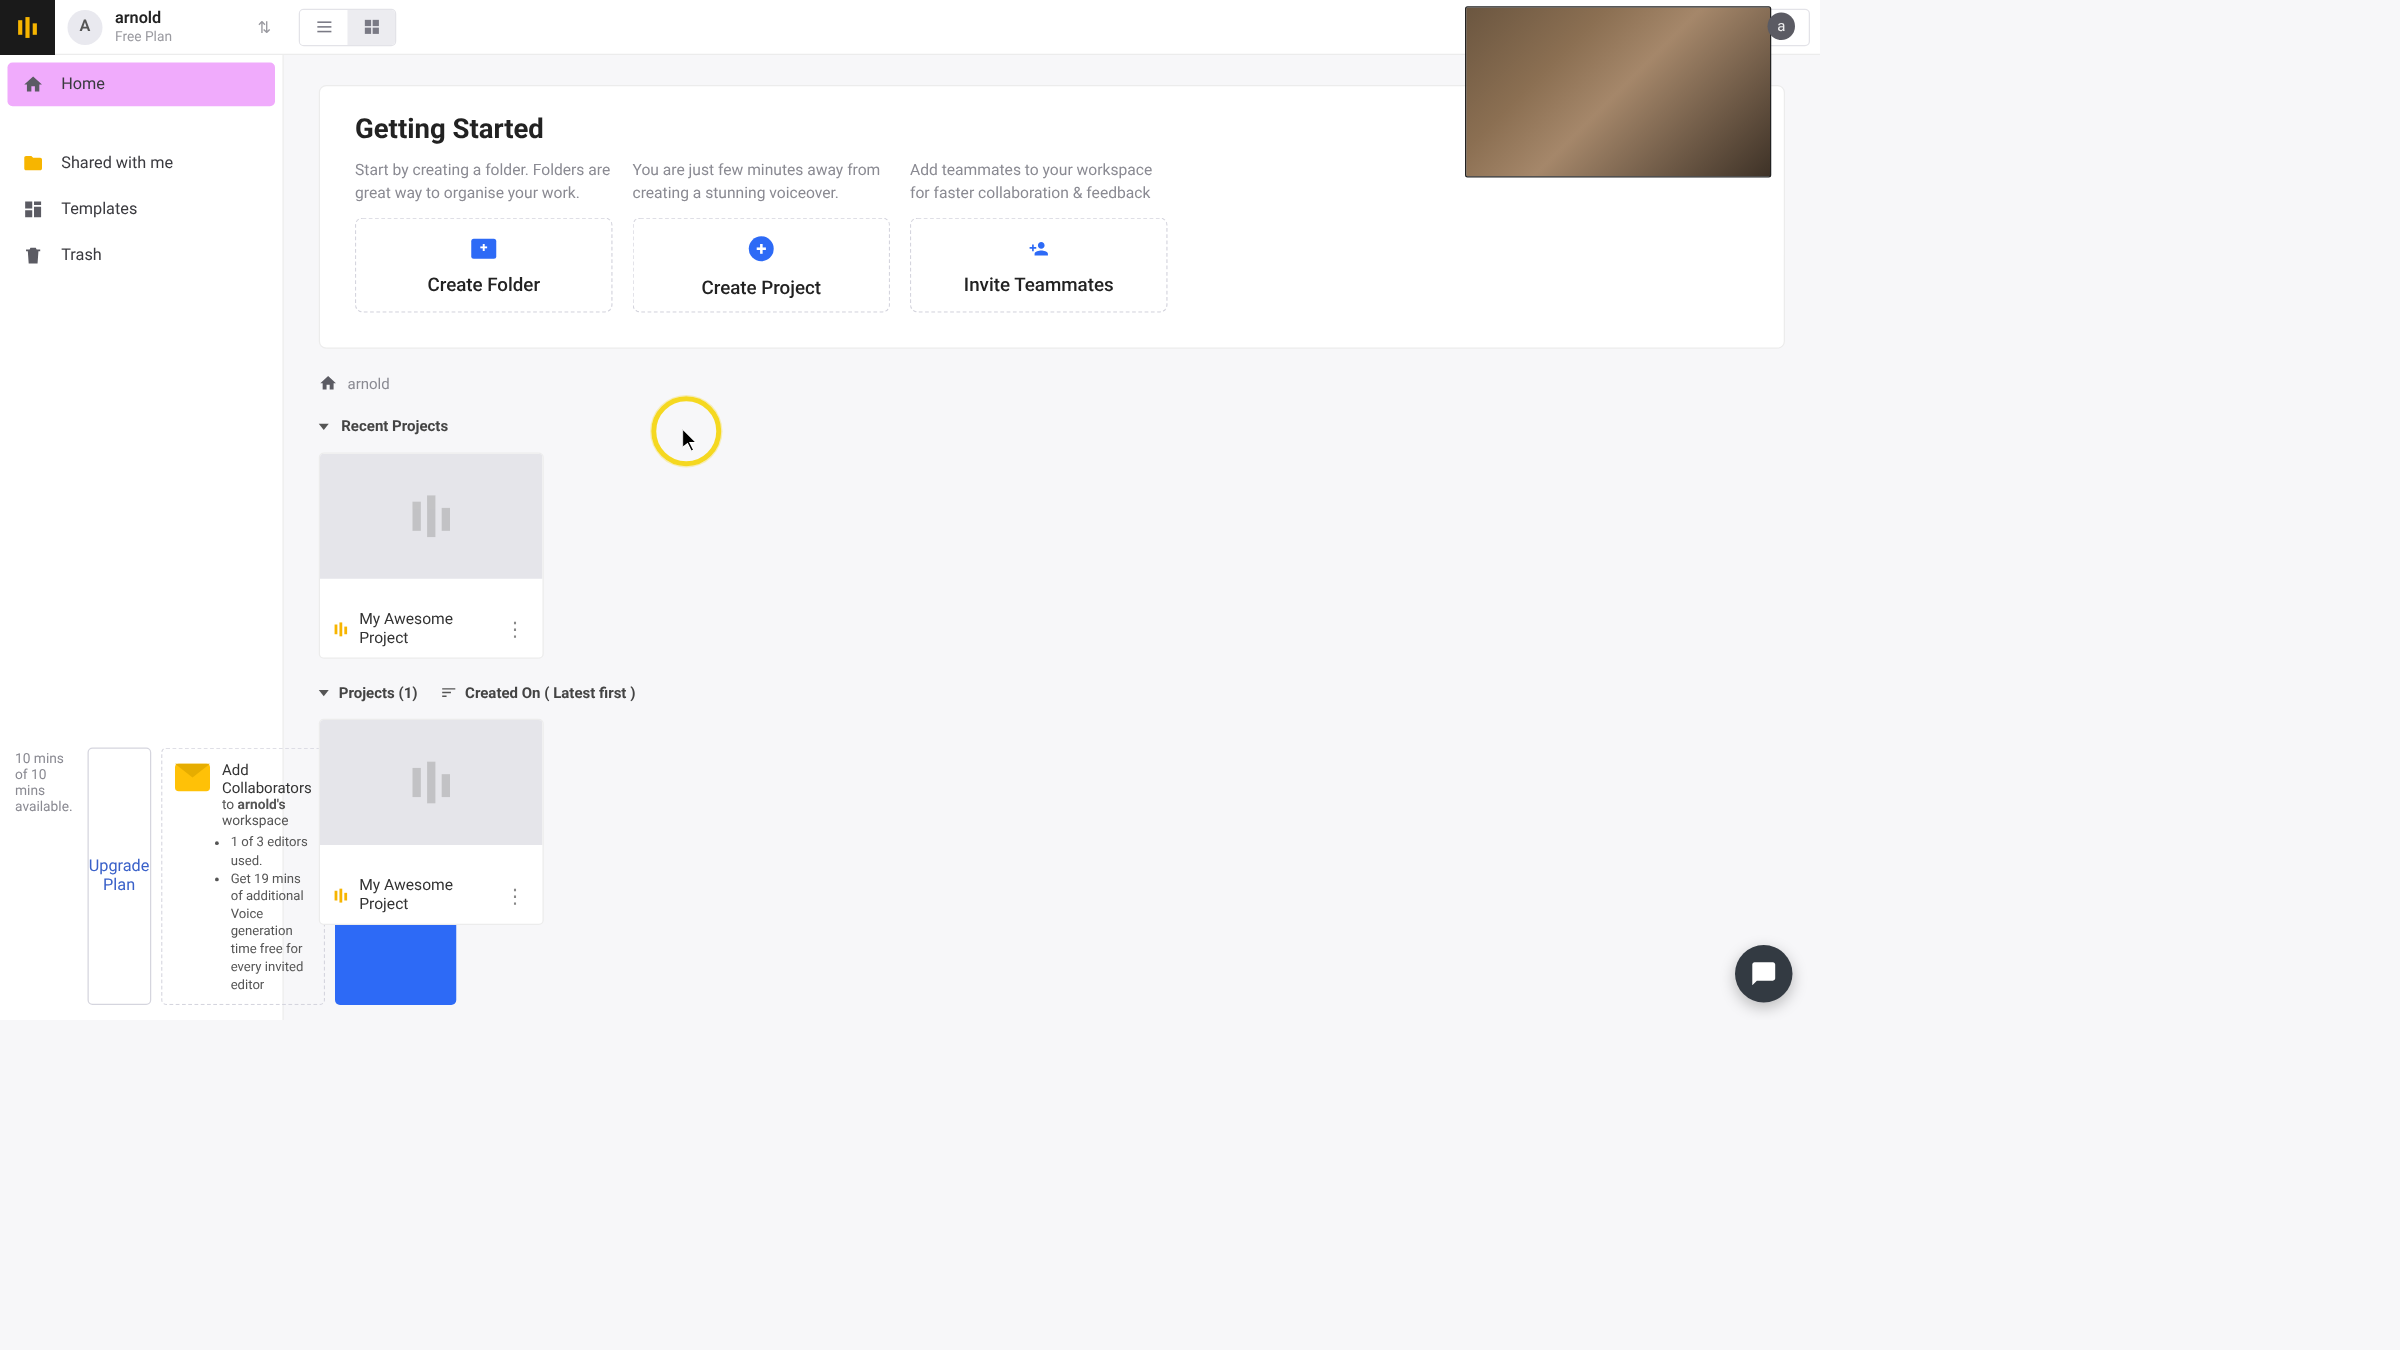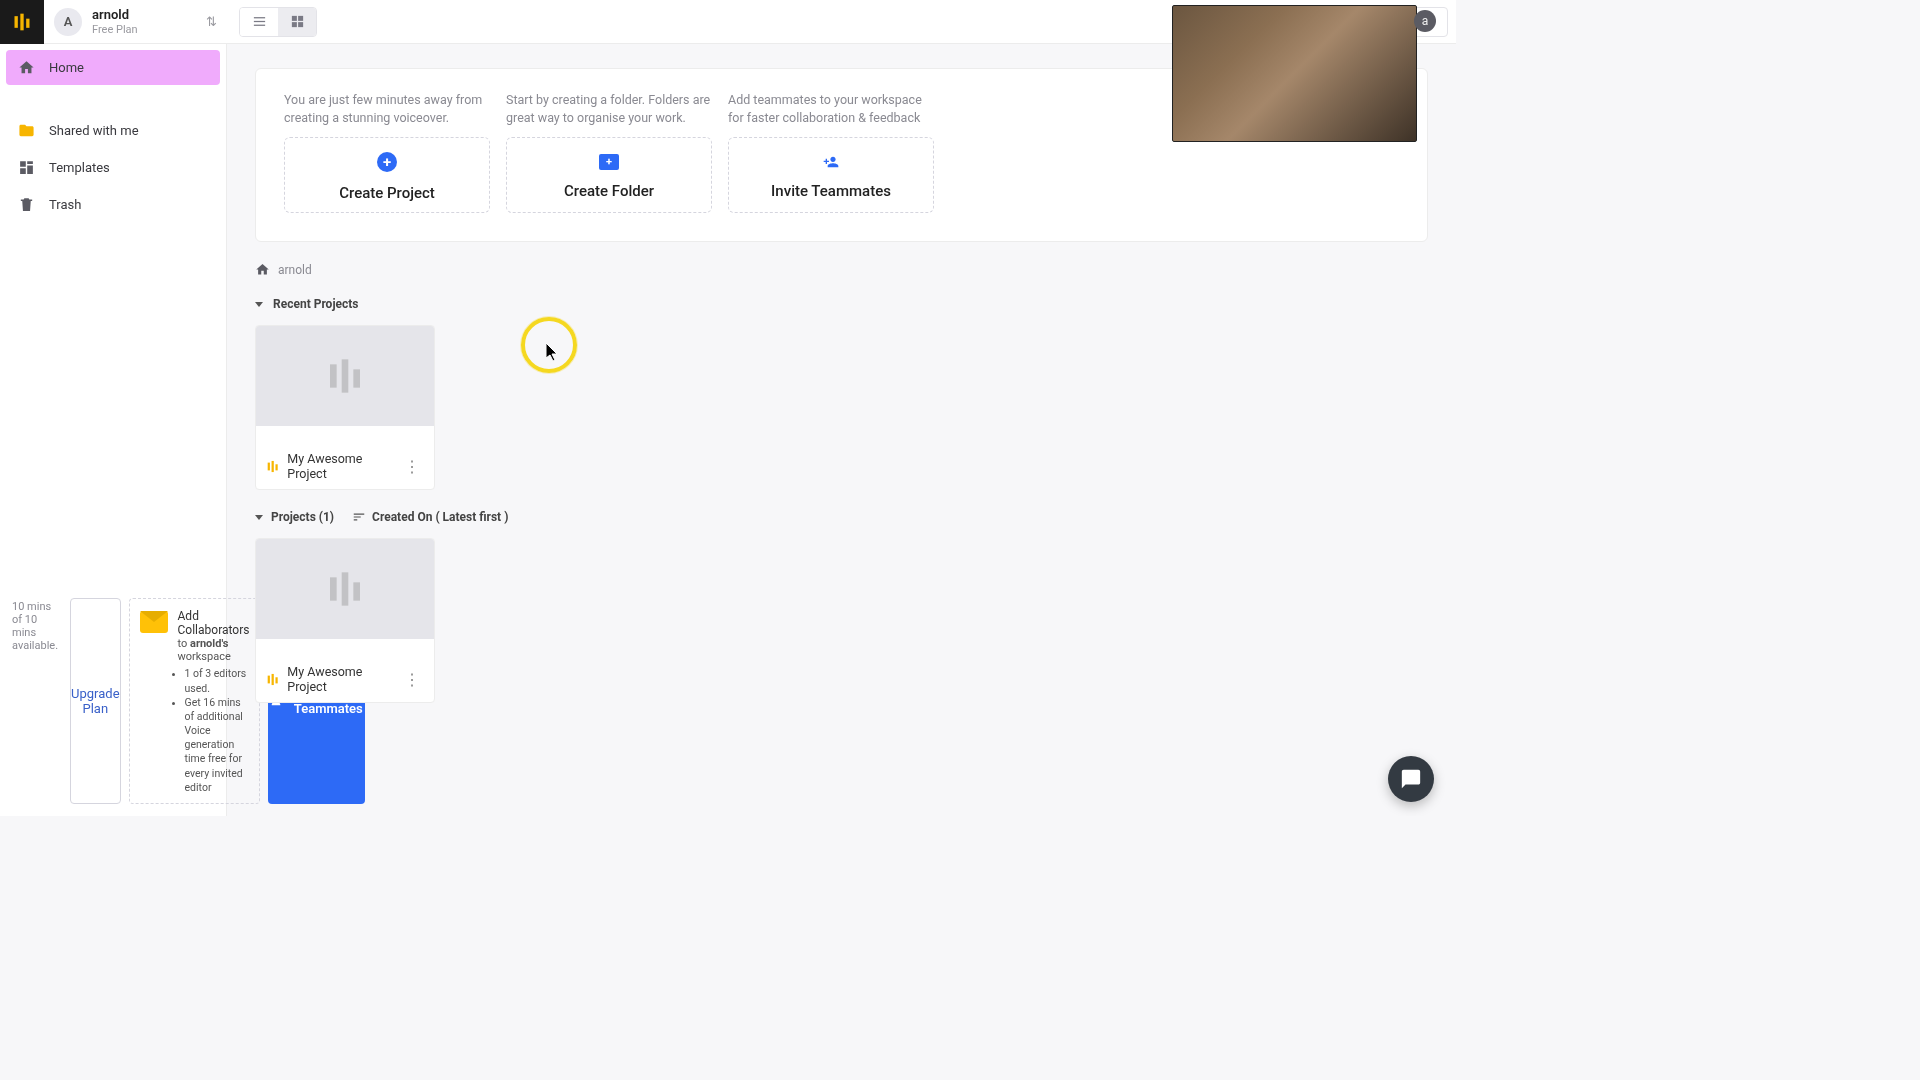--- a/index.html
+++ b/index.html
@@ -177,51 +177,52 @@
         <div class="mail-icon"></div>
         <div>
           <div class="collab-title">Add Collaborators</div>
           <div class="collab-sub">
             <span>to </span><b>arnold's</b><span> workspace</span>
           </div>
         </div>
       </div>
       <ul class="collab-bullets">
         <li>1 of 3 editors used.</li>
-        <li>Get 16 mins of additional Voice generation time free for every invited editor</li>
+        <li>Get 19 mins of additional Voice generation time free for every invited editor</li>
       </ul>
     </div>
     <button class="invite-btn">
       <svg viewBox="0 0 24 24">
           <path d="M15 12c2.2 0 4-1.8 4-4s-1.8-4-4-4-4 1.8-4 4 1.8 4 4 4zm-9-2V7H4v3H1v2h3v3h2v-3h3v-2H6zm9 4c-2.7 0-8 1.3-8 4v2h16v-2c0-2.7-5.3-4-8-4z"></path>
         </svg>
       <span>Invite Teammates</span>
     </button>
   </div>
 </aside>
 
 <main class="main">
   <div class="gs-card">
+    <div class="gs-title">Getting Started</div>
     <div class="gs-row">
+      <div class="gs-col">
+        <div class="desc">Start by creating a folder. Folders are great way to organise your work.</div>
+        <div class="gs-tile">
+          <div class="ticon">
+              <div class="folder-plus"></div>
+            </div>
+          <div class="tlabel">Create Folder</div>
+        </div>
+      </div>
       <div class="gs-col">
         <div class="desc">You are just few minutes away from creating a stunning voiceover.</div>
         <div class="gs-tile">
           <div class="ticon">
               <div class="plus-circle">+</div>
             </div>
           <div class="tlabel">Create Project</div>
-        </div>
-      </div>
-      <div class="gs-col">
-        <div class="desc">Start by creating a folder. Folders are great way to organise your work.</div>
-        <div class="gs-tile">
-          <div class="ticon">
-              <div class="folder-plus"></div>
-            </div>
-          <div class="tlabel">Create Folder</div>
         </div>
       </div>
       <div class="gs-col">
         <div class="desc">Add teammates to your workspace for faster collaboration &amp; feedback</div>
         <div class="gs-tile">
           <div class="ticon">
               <svg class="invite-ic" viewBox="0 0 24 24">
                 <path d="M15 12c2.2 0 4-1.8 4-4s-1.8-4-4-4-4 1.8-4 4 1.8 4 4 4zm-9-2V7H4v3H1v2h3v3h2v-3h3v-2H6zm9 4c-2.7 0-8 1.3-8 4v2h16v-2c0-2.7-5.3-4-8-4z"></path>
               </svg>
             </div>

